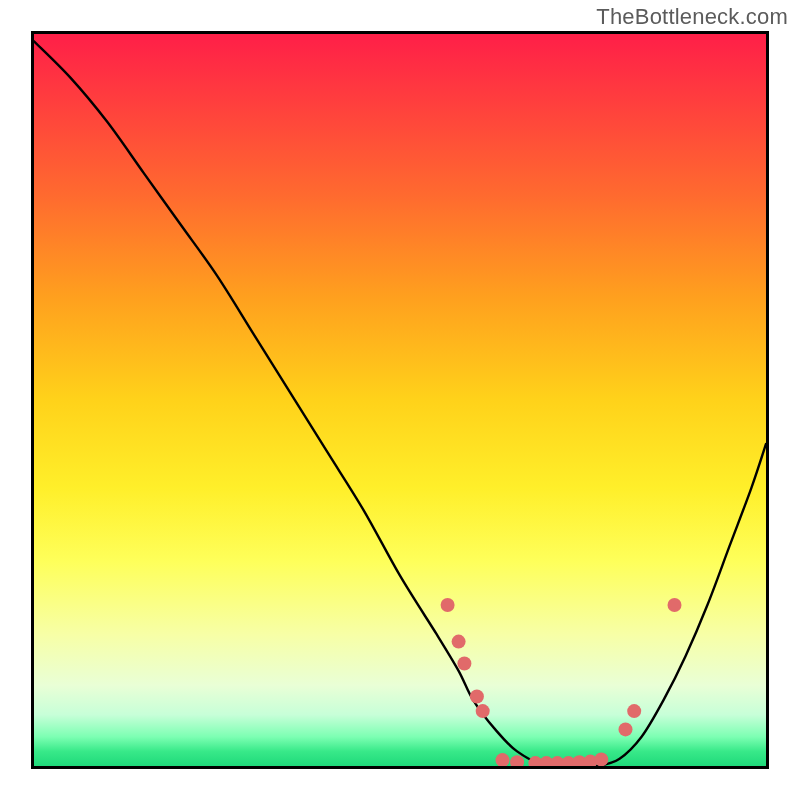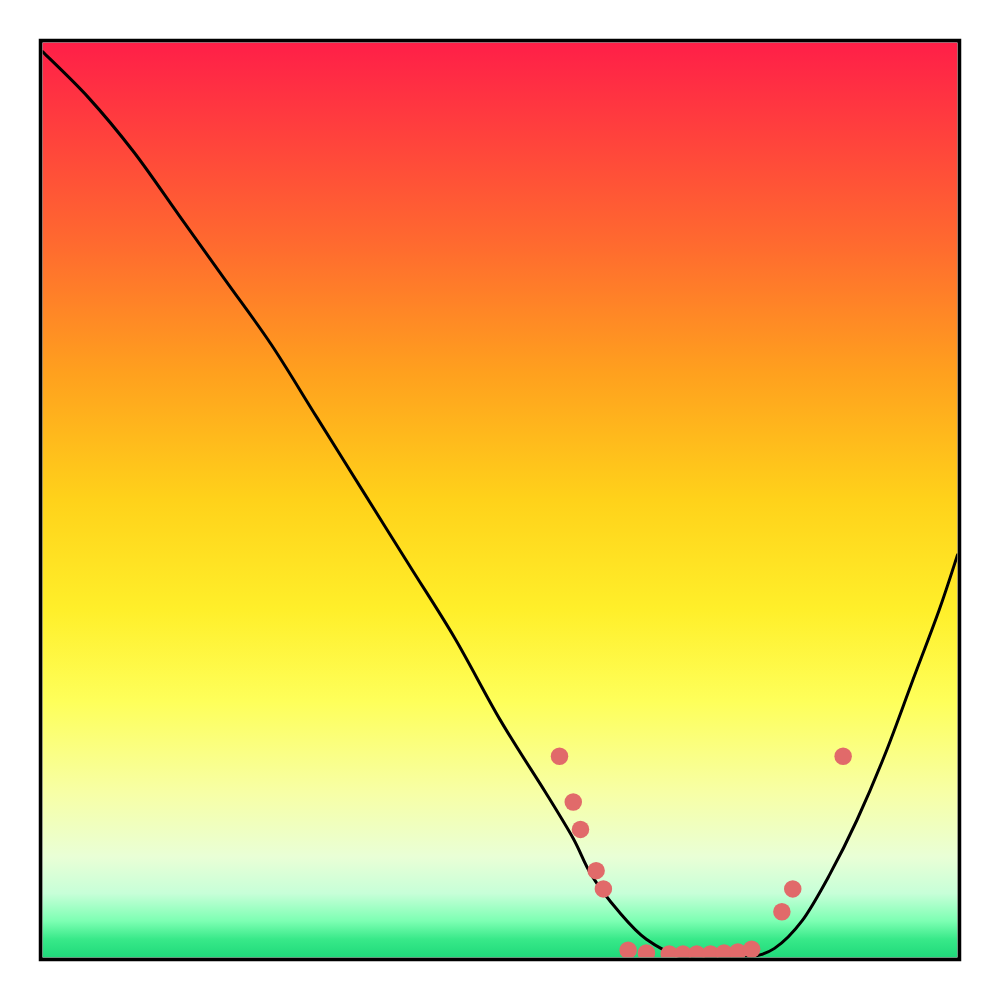--- a/index.html
+++ b/index.html
@@ -61,20 +61,21 @@
   svg.curve {
     position: absolute;
     inset: 0;
   }
 </style>
 </head>
 <body>
 
 <div class="stage">
 
+  <div class="watermark">TheBottleneck.com</div>
 
   <div class="plot">
     <div class="gradient"></div>
     <svg class="curve" viewBox="0 0 732 732" preserveAspectRatio="none">
       <path fill="none" stroke="#000" stroke-width="2.4" stroke-linecap="round" d="M 0.0 7.3 C 6.1 13.4, 24.4 30.5, 36.6 43.9 C 48.8 57.3, 61.0 72.0, 73.2 87.8 C 85.4 103.7, 97.6 122.0, 109.8 139.1 C 122.0 156.2, 134.2 173.2, 146.4 190.3 C 158.6 207.4, 170.8 223.3, 183.0 241.6 C 195.2 259.9, 207.4 280.6, 219.6 300.1 C 231.8 319.6, 244.0 339.2, 256.2 358.7 C 268.4 378.2, 280.6 397.7, 292.8 417.2 C 305.0 436.8, 317.2 455.1, 329.4 475.8 C 341.6 496.5, 353.8 520.9, 366.0 541.7 C 378.2 562.4, 392.8 584.4, 402.6 600.2 C 412.4 616.1, 418.5 625.9, 424.6 636.8 C 430.7 647.8, 433.1 656.4, 439.2 666.1 C 445.3 675.9, 453.8 686.9, 461.2 695.4 C 468.5 703.9, 474.6 711.3, 483.1 717.4 C 491.7 723.5, 502.6 729.6, 512.4 732.0 C 522.2 734.4, 533.1 732.0, 541.7 732.0 C 550.2 732.0, 556.3 733.2, 563.6 732.0 C 571.0 730.8, 578.3 729.6, 585.6 724.7 C 592.9 719.8, 600.2 712.5, 607.6 702.7 C 614.9 693.0, 622.2 679.5, 629.5 666.1 C 636.8 652.7, 644.2 638.1, 651.5 622.2 C 658.8 606.3, 666.1 589.3, 673.4 571.0 C 680.8 552.7, 688.1 531.9, 695.4 512.4 C 702.7 492.9, 711.3 470.9, 717.4 453.8 C 723.5 436.8, 729.6 417.2, 732.0 409.9"></path>
       <g>
           <circle cx="413.6" cy="571.0" r="7" fill="#e16a6a"></circle>
           <circle cx="424.6" cy="607.6" r="7" fill="#e16a6a"></circle>
           <circle cx="430.4" cy="629.5" r="7" fill="#e16a6a"></circle>
           <circle cx="442.9" cy="662.5" r="7" fill="#e16a6a"></circle>

